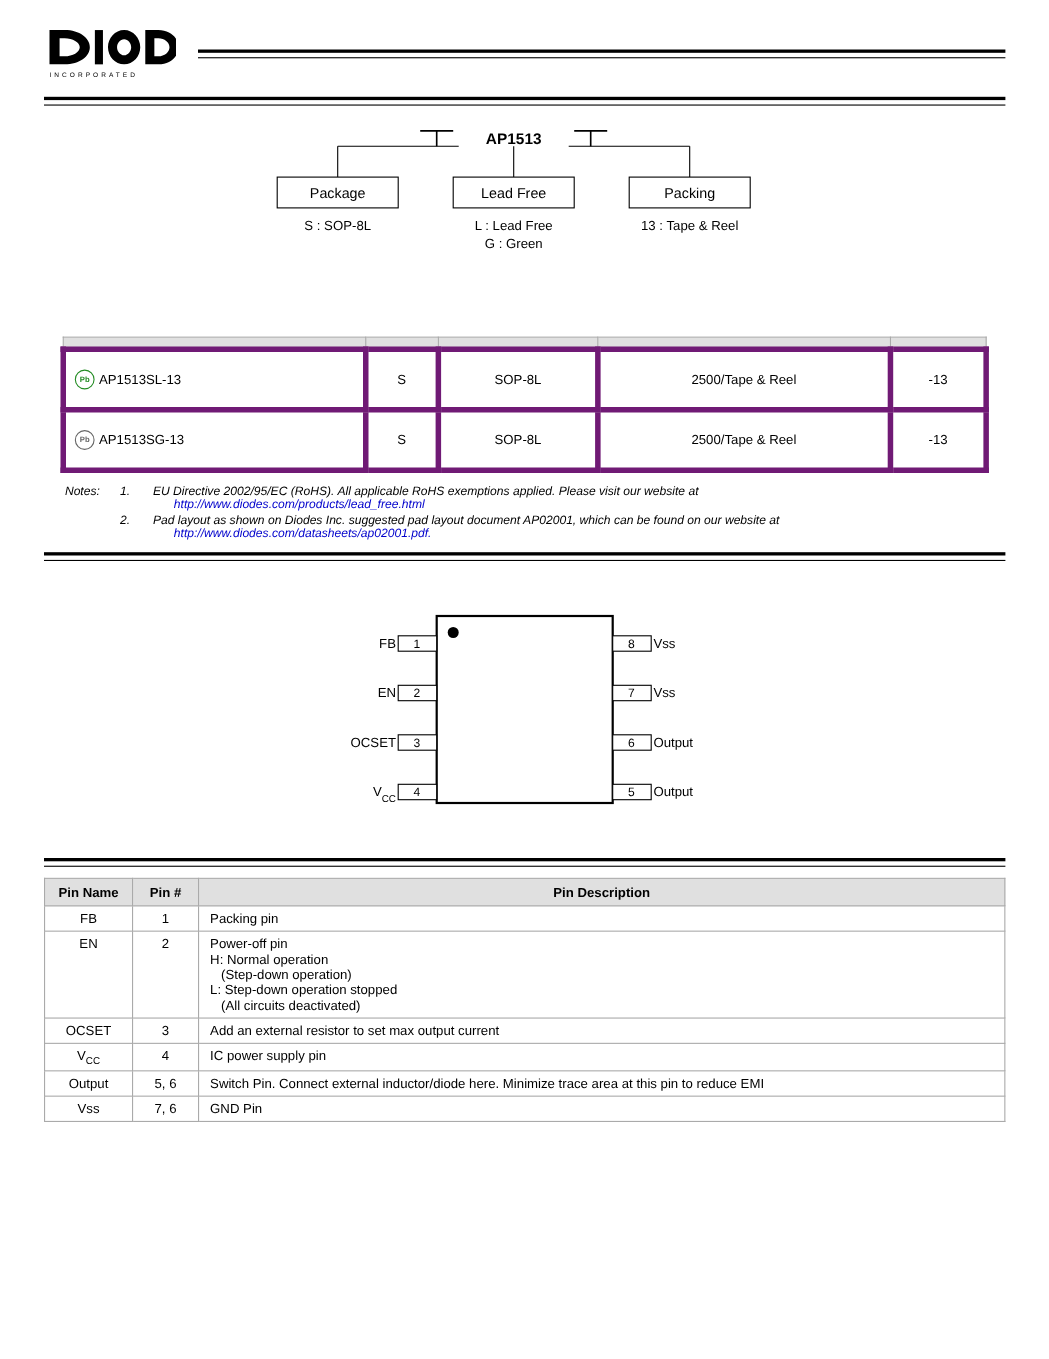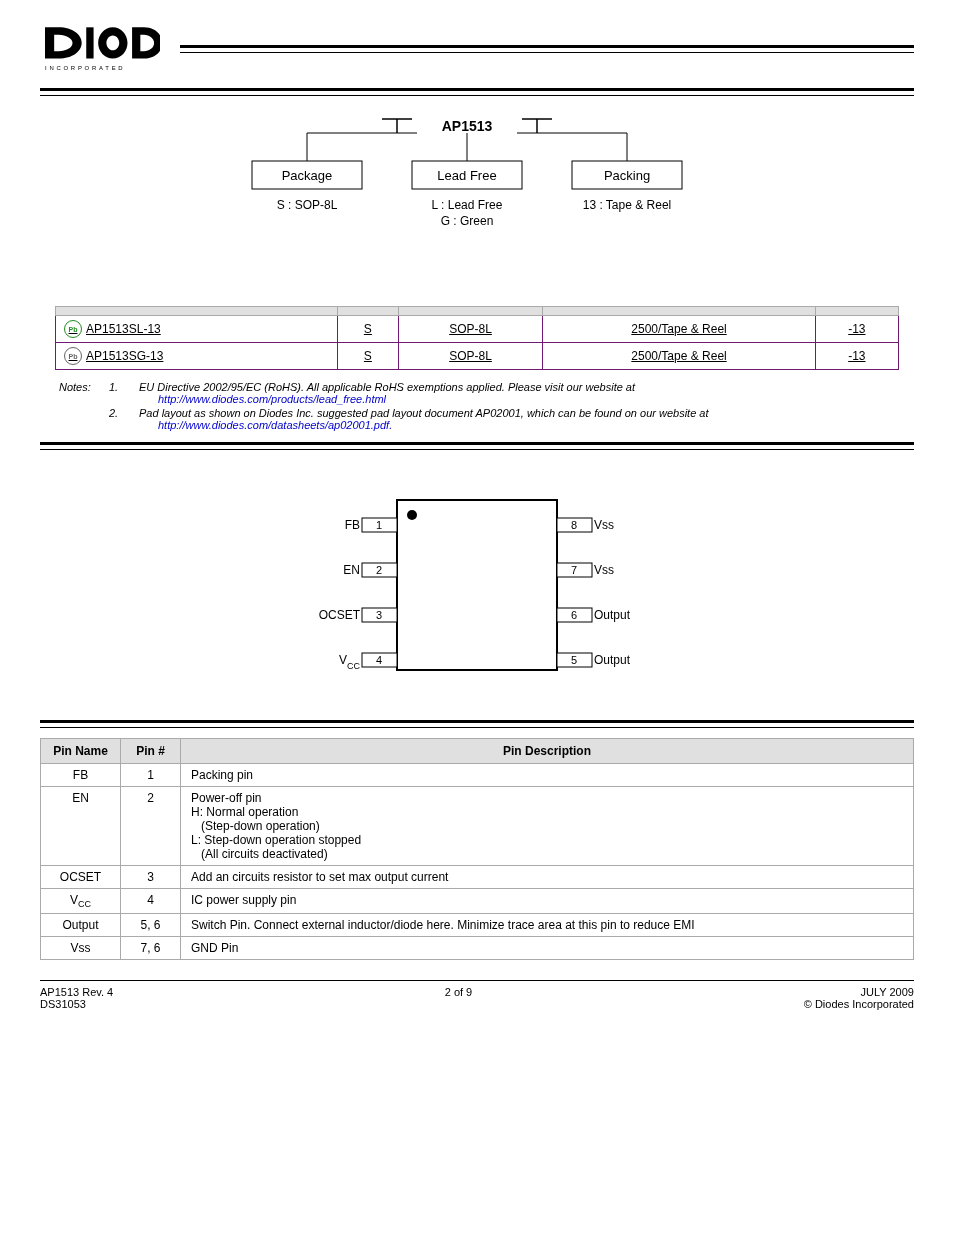--- a/index.html
+++ b/index.html
@@ -78,24 +78,23 @@
       border-collapse: collapse;
       font-size: 12px;
     }
     .ordering-table th {
       background: #e0e0e0;
       border: 1px solid #aaa;
       padding: 4px 8px;
       text-align: center;
     }
     .ordering-table td {
-      border: 1px solid #701a75;
-      padding: 4px 8px;
+      border: 5px solid #701a75;
+      padding: 16px 8px;
       text-align: center;
-      text-decoration: underline;
     }
     .rohs-icon {
       display: inline-flex;
       align-items: center;
       justify-content: center;
       width: 18px;
       height: 18px;
       border-radius: 50%;
       border: 1.5px solid #228B22;
       color: #228B22;
@@ -412,46 +411,35 @@
             Power-off pin<br>
             H: Normal operation<br>
             &nbsp;&nbsp;&nbsp;(Step-down operation)<br>
             L: Step-down operation stopped<br>
             &nbsp;&nbsp;&nbsp;(All circuits deactivated)
           </td>
         </tr>
         <tr>
           <td class="center">OCSET</td>
           <td class="center">3</td>
-          <td>Add an circuits resistor to set max output current</td>
+          <td>Add an external resistor to set max output current</td>
         </tr>
         <tr>
           <td class="center">V<sub>CC</sub></td>
           <td class="center">4</td>
           <td>IC power supply pin</td>
         </tr>
         <tr>
           <td class="center">Output</td>
           <td class="center">5, 6</td>
           <td>Switch Pin. Connect external inductor/diode here. Minimize trace area at this pin to reduce EMI</td>
         </tr>
         <tr>
           <td class="center">Vss</td>
           <td class="center">7, 6</td>
           <td>GND Pin</td>
         </tr>
       </tbody>
     </table>
   </div>
 
-  <div class="footer">
-    <div>
-      <div>AP1513 Rev. 4</div>
-      <div>DS31053</div>
-    </div>
-    <div class="footer-center">2 of 9</div>
-    <div class="footer-right">
-      <div>JULY 2009</div>
-      <div>© Diodes Incorporated</div>
-    </div>
-  </div>
 
 </div>
 
 </body></html>

